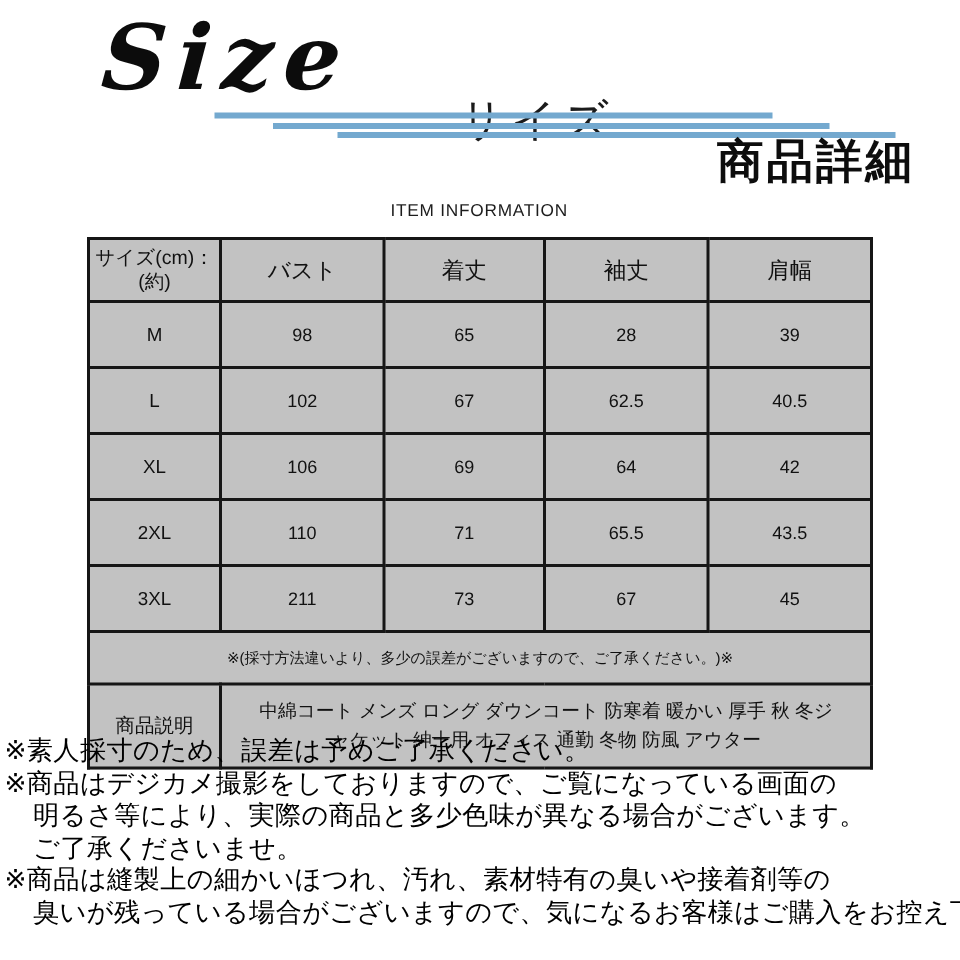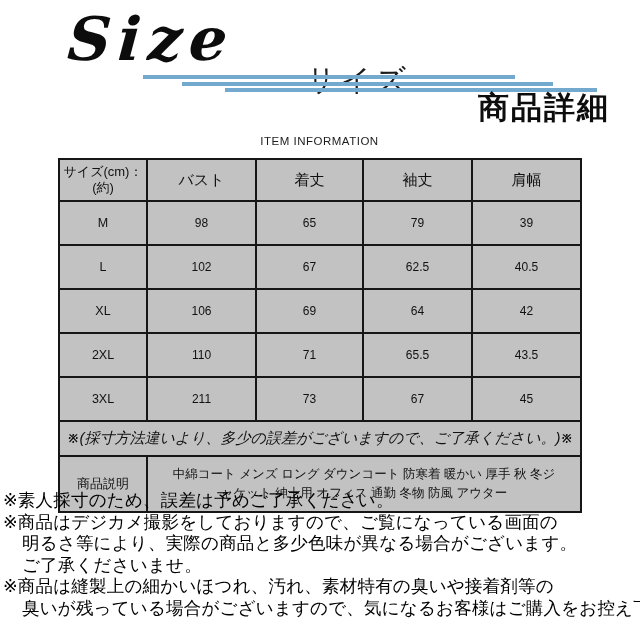--- a/index.html
+++ b/index.html
@@ -48,21 +48,21 @@
     border:2px solid #161616;
     background:#c2c2c2;
     text-align:center;vertical-align:middle;
     font-weight:normal;color:#111;
     padding:0 2px;
   }
   .size-table .hdr-row th{height:40px;font-size:15px;}
   .size-table .hdr-row th.first{font-size:13px;line-height:1.25;}
   .size-table .data-row td{height:42px;font-size:12px;}
   .size-table .data-row td.size-cell{font-size:12.5px;}
-  .size-table .note-row td{height:33px;font-size:15px;font-style:italic;}
+  .size-table .note-row td{height:33px;font-size:10px;}
   .size-table .desc-row td{height:46px;font-size:12.5px;}
   .size-table .desc-row td.desc-label{font-size:13px;}
   .size-table .desc-row td.desc-text{line-height:1.55;padding:4px 24px;}
 
   
   .disclaimers{
     position:absolute;left:3px;top:490px;width:636px;
     font-size:17.5px;line-height:21.6px;color:#000;font-weight:400;
     letter-spacing:0.2px;
   }
@@ -98,21 +98,21 @@
         </th>
         <th>バスト</th>
         <th>着丈</th>
         <th>袖丈</th>
         <th>肩幅</th>
       </tr>
       <tr class="data-row">
         <td class="size-cell">M</td>
         <td>98</td>
         <td>65</td>
-        <td>79</td>
+        <td>28</td>
         <td>39</td>
       </tr>
       <tr class="data-row">
         <td class="size-cell">L</td>
         <td>102</td>
         <td>67</td>
         <td>62.5</td>
         <td>40.5</td>
       </tr>
       <tr class="data-row">

